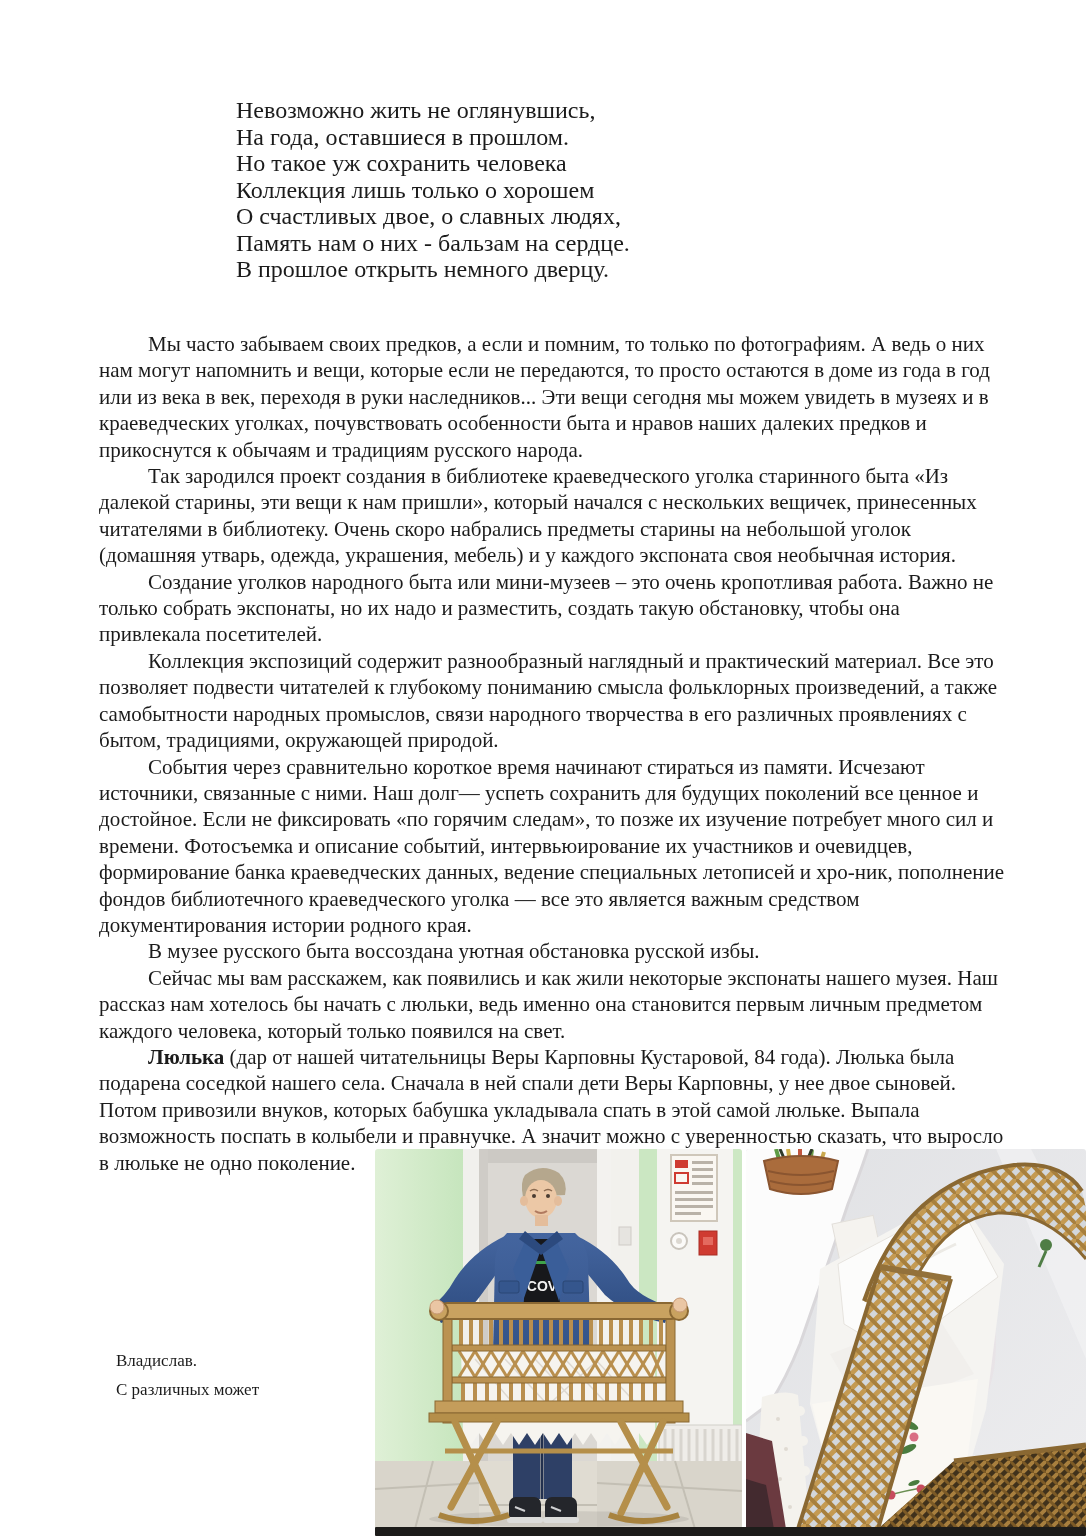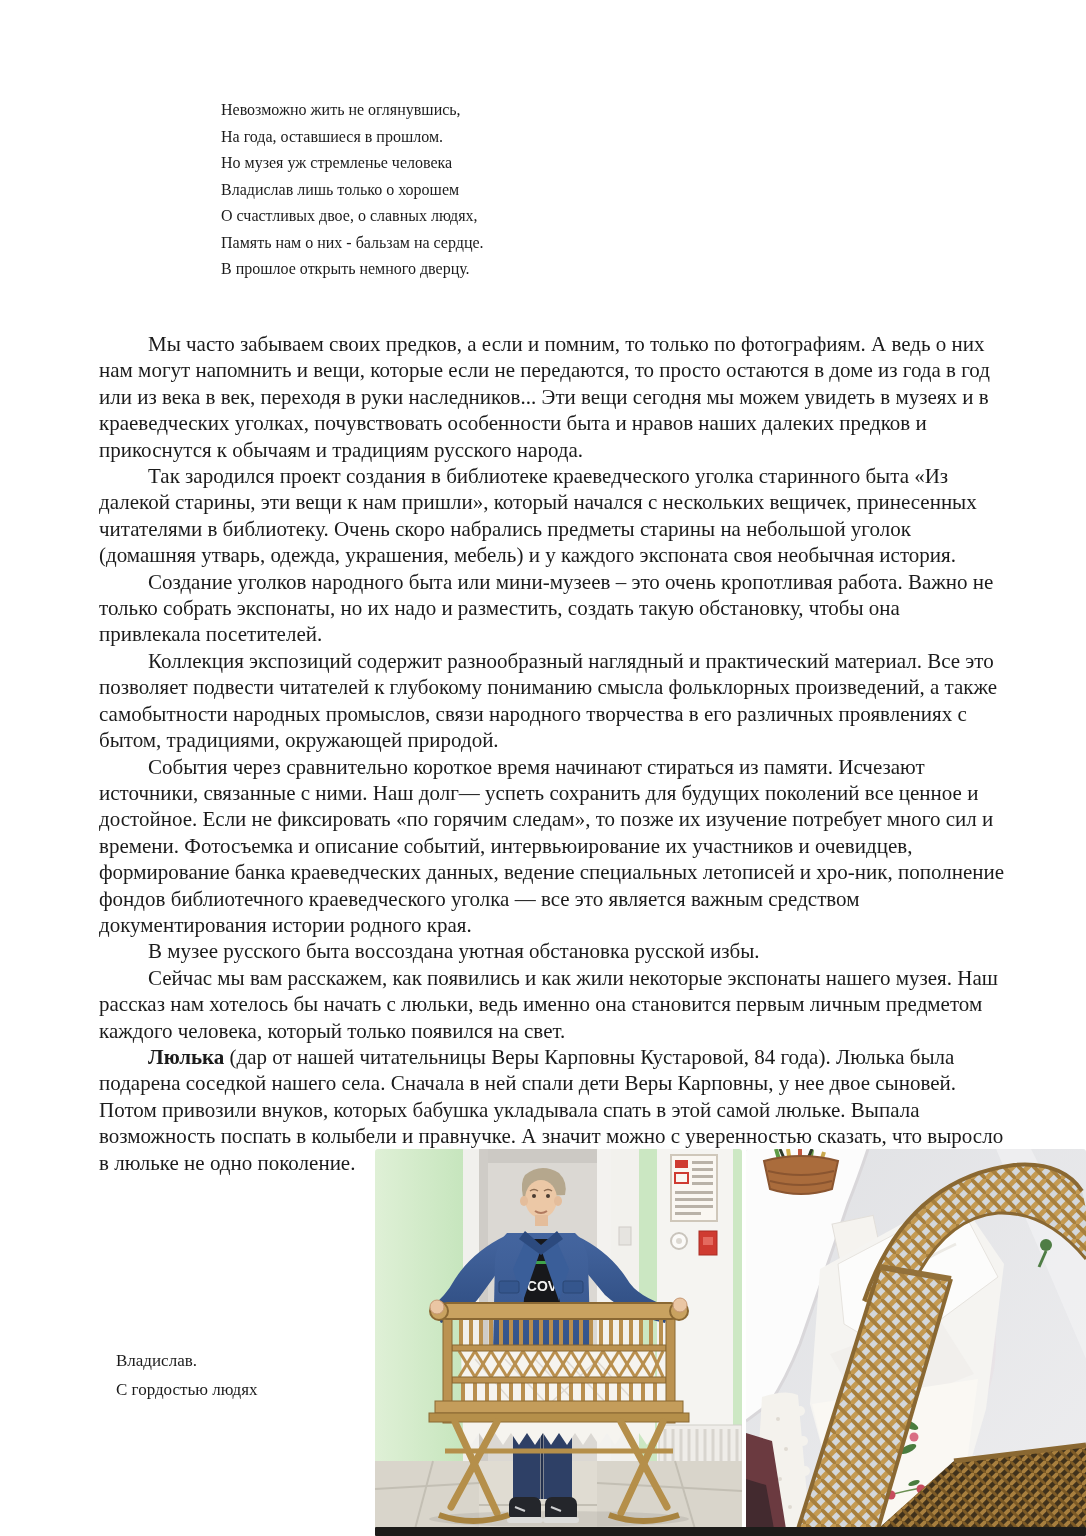--- a/index.html
+++ b/index.html
@@ -5,22 +5,22 @@
   html,body{margin:0;padding:0;background:#ffffff;}
   .page{
     position:relative;
     width:1086px;height:1536px;
     background:#ffffff;
     font-family:"Liberation Serif", serif;
     color:#1b1b1b;
     overflow:hidden;
   }
   .poem{
-    position:absolute;left:221px;top:97px;
-    font-size:16px;line-height:26.5px;
+    position:absolute;left:236px;top:97px;
+    font-size:24px;line-height:26.5px;
     white-space:nowrap;
     z-index:3;
   }
   .article{
     position:absolute;left:99px;top:318px;width:907px;
     font-size:21px;line-height:26.4px;
     z-index:3;
     margin-top:13px;
   }
   .article p{margin:0;text-indent:49px;}
@@ -43,41 +43,41 @@
   svg{display:block;}
 </style>
 </head>
 <body>
 
 <div class="page">
 
   <div class="poem">
     <div>Невозможно жить не оглянувшись,</div>
     <div>На года, оставшиеся в прошлом.</div>
-    <div>Но музея уж стремленье человека</div>
-    <div>Владислав лишь только о хорошем</div>
+    <div>Но такое уж сохранить человека</div>
+    <div>Коллекция лишь только о хорошем</div>
     <div>О счастливых двое, о славных людях,</div>
     <div>Память нам о них - бальзам на сердце.</div>
     <div>В прошлое открыть немного дверцу.</div>
   </div>
 
   <div class="article">
     <p>Мы часто забываем своих предков, а если и помним, то только по фотографиям.  А ведь о них нам могут напомнить и вещи, которые если не передаются, то просто остаются в доме из года в год или из века в век, переходя в руки наследников... Эти вещи сегодня мы можем увидеть в музеях и в краеведческих уголках, почувствовать особенности быта и нравов наших далеких предков и прикоснутся к обычаям и традициям русского народа.</p>
     <p>Так зародился проект создания в библиотеке краеведческого уголка старинного быта «Из далекой старины, эти вещи к нам пришли», который начался с нескольких вещичек, принесенных читателями в библиотеку. Очень скоро набрались предметы старины на небольшой уголок (домашняя утварь, одежда, украшения, мебель) и у каждого экспоната своя необычная история.</p>
     <p>Создание уголков народного быта или мини-музеев – это очень кропотливая работа. Важно не только собрать экспонаты, но их надо и разместить, создать такую обстановку, чтобы она привлекала посетителей.</p>
     <p>Коллекция экспозиций содержит разнообразный наглядный и практический материал. Все это позволяет подвести читателей к глубокому пониманию смысла фольклорных произведений, а также самобытности народных промыслов, связи народного творчества в его различных проявлениях с бытом, традициями, окружающей природой.</p>
     <p>События через сравнительно короткое время начинают стираться из памяти. Исчезают источники, связанные с ними. Наш долг— успеть сохранить для будущих поколений все ценное и достойное. Если не фиксировать «по горячим следам», то позже их изучение потребует много сил и времени. Фотосъемка и описание событий, интервьюирование их участников и очевидцев, формирование банка краеведческих данных, ведение специальных летописей и хро-ник, пополнение фондов библиотечного краеведческого уголка — все это является важным средством документирования истории родного края.</p>
     <p>В музее русского быта воссоздана уютная обстановка русской избы.</p>
     <p>Сейчас мы вам расскажем, как появились и как жили некоторые экспонаты нашего музея. Наш рассказ нам хотелось бы начать с люльки, ведь именно она становится первым личным предметом каждого человека, который только появился на свет.</p>
     <p><b>Люлька</b><span> (дар от нашей читательницы Веры Карповны Кустаровой, 84 года). Люлька была подарена соседкой нашего села. Сначала в ней спали дети Веры Карповны, у нее двое сыновей. Потом привозили внуков, которых бабушка укладывала спать в этой самой люльке. Выпала возможность поспать в колыбели и правнучке. А значит можно с уверенностью сказать, что выросло в люльке не одно поколение.</span></p>
   </div>
 
   <div class="signature">
     <div>Владислав.</div>
-    <div>С гордостью людях</div>
+    <div>С различных может</div>
   </div>
 
   <div class="photo photo-left">
     <svg width="367" height="380" viewBox="0 0 367 380" xmlns="http://www.w3.org/2000/svg">
       <defs>
         <linearGradient id="greenL" x1="0" y1="0" x2="1" y2="0">
           <stop offset="0" stop-color="#dff0d6"></stop>
             <stop offset="1" stop-color="#c3e4ba"></stop>
         </linearGradient>
         <linearGradient id="den" x1="0" y1="0" x2="0" y2="1">

